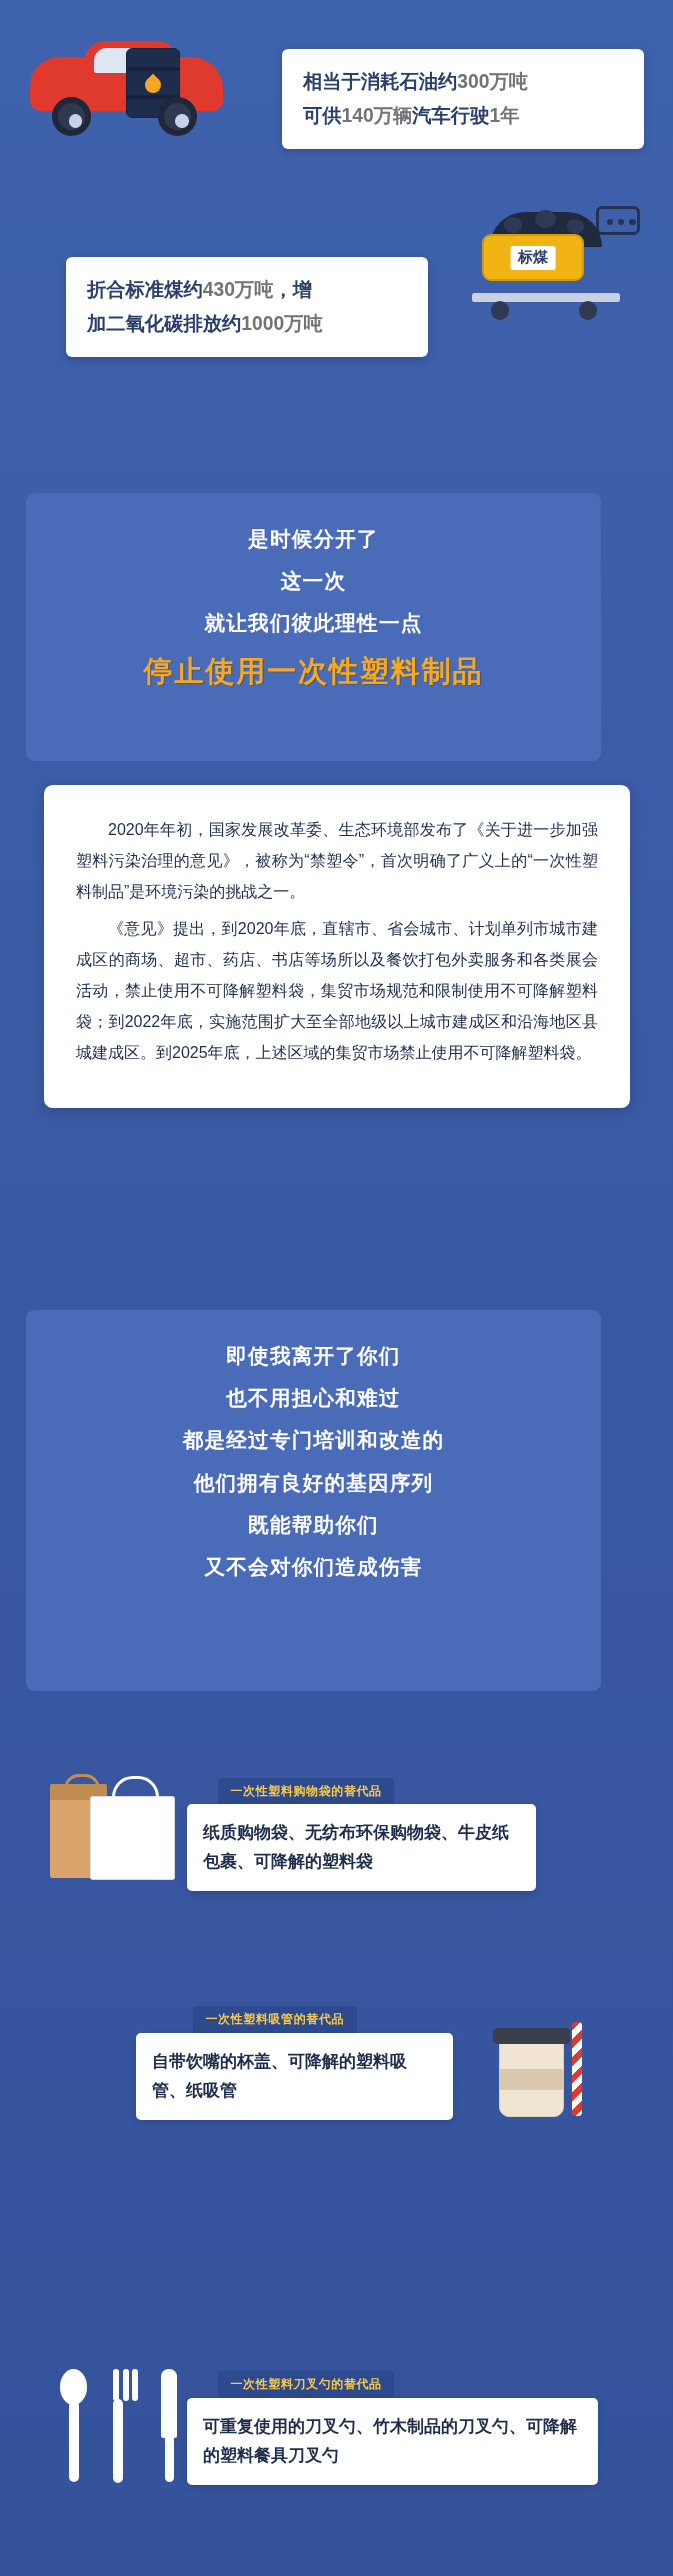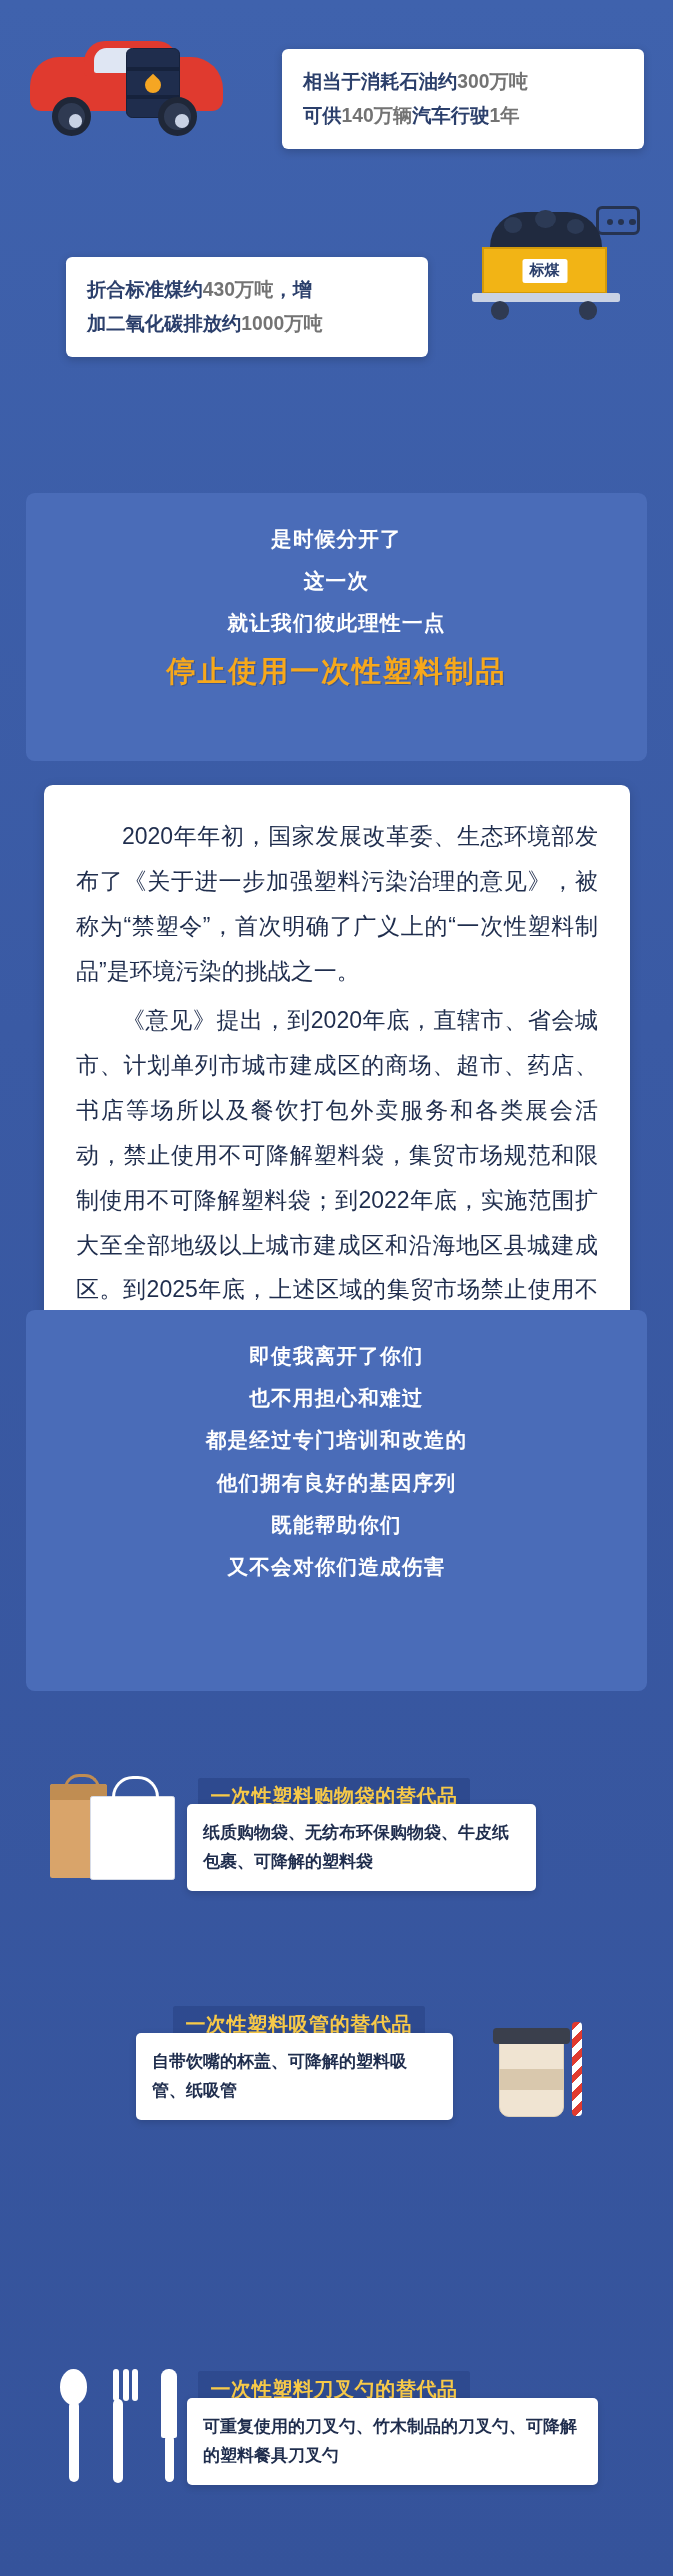--- a/index.html
+++ b/index.html
@@ -72,42 +72,42 @@
   }
 
   
   .coal-wrap{position:absolute;right:27.5px;top:206px;width:187px;height:125px;}
   .coal-pile{
     position:absolute;left:30px;top:6.2px;width:112px;height:35px;
     background:#202a3f;border-radius:56px 56px 0 0;
   }
   .coal-lump{position:absolute;background:#2c3a55;border-radius:50%;}
   .coal-cart{
-    position:absolute;left:22.5px;top:41px;width:125px;height:47px;
-    background:#f2b415;border-radius:0;border:2.5px solid #d39a0a;box-sizing:border-box;
+    position:absolute;left:22.5px;top:28px;width:102px;height:47px;
+    background:#f2b415;border-radius:9px;border:2.5px solid #d39a0a;box-sizing:border-box;
   }
   .coal-label{
     position:absolute;left:50%;top:50%;transform:translate(-50%,-50%);
     background:#ffffff;color:#2b3f6b;font-size:15px;font-weight:bold;
     padding:2.5px 7.5px;border-radius:2.5px;white-space:nowrap;
   }
   .cart-base{position:absolute;left:12.5px;top:87px;width:148px;height:8.7px;background:#c9d2e4;border-radius:2.5px;}
   .cart-wheel{position:absolute;top:95px;width:18.7px;height:18.7px;border-radius:50%;background:#2f3a52;}
   .cart-wheel.c1{left:31px;}
   .cart-wheel.c2{left:119px;}
   .chimney{
     position:absolute;right:6.2px;top:0px;width:44px;height:29px;
     border:3.1px solid #263350;border-radius:6.2px;box-sizing:border-box;background:transparent;
   }
   .chimney-dot{position:absolute;top:10px;width:6.2px;height:6.2px;border-radius:50%;background:#263350;}
 
   
   .panel{
     position:absolute;
-    left:26px;width:621px;
+    left:26px;width:575px;
     background:#4a6cb8;
     border-radius:8.7px;
     box-sizing:border-box;
     padding:25px 4px;
     text-align:center;
   }
   .panel .pline{
     color:#ffffff;font-size:20.6px;line-height:2.05;letter-spacing:1.2px;font-weight:bold;
   }
   .panel .big{
@@ -117,32 +117,33 @@
 
   
   .article{
     position:absolute;left:44px;top:785px;width:586px;
     background:#ffffff;border-radius:8.7px;box-sizing:border-box;
     padding:29px 32px 34px 32px;
     box-shadow:0 3.7px 11.2px rgba(0,0,0,.16);
   }
   .article p{
     margin:0 0 5px 0;
-    font-size:23px;line-height:1.95;color:#1f2d4d;text-align:justify;
+    font-size:16px;line-height:1.95;color:#1f2d4d;text-align:justify;
     text-indent:2em;
   }
 
   
   .alt-title{
     position:absolute;
     background:#2e4a8f;
     color:#f7c948;
-    font-size:20px;font-weight:bold;
+    font-size:12px;font-weight:bold;
     padding:5px 12.5px;border-radius:2.5px;white-space:nowrap;
     letter-spacing:0.6px;
+    margin-left:20px;
   }
   .alt-box{
     position:absolute;
     background:#ffffff;border-radius:5px;box-sizing:border-box;
     padding:13.7px 16px;box-shadow:0 2.5px 7.5px rgba(0,0,0,.14);font-weight:bold;
   }
   .alt-box .atext{
     font-size:17px;line-height:1.75;color:#1f2d4d;
   }
 

